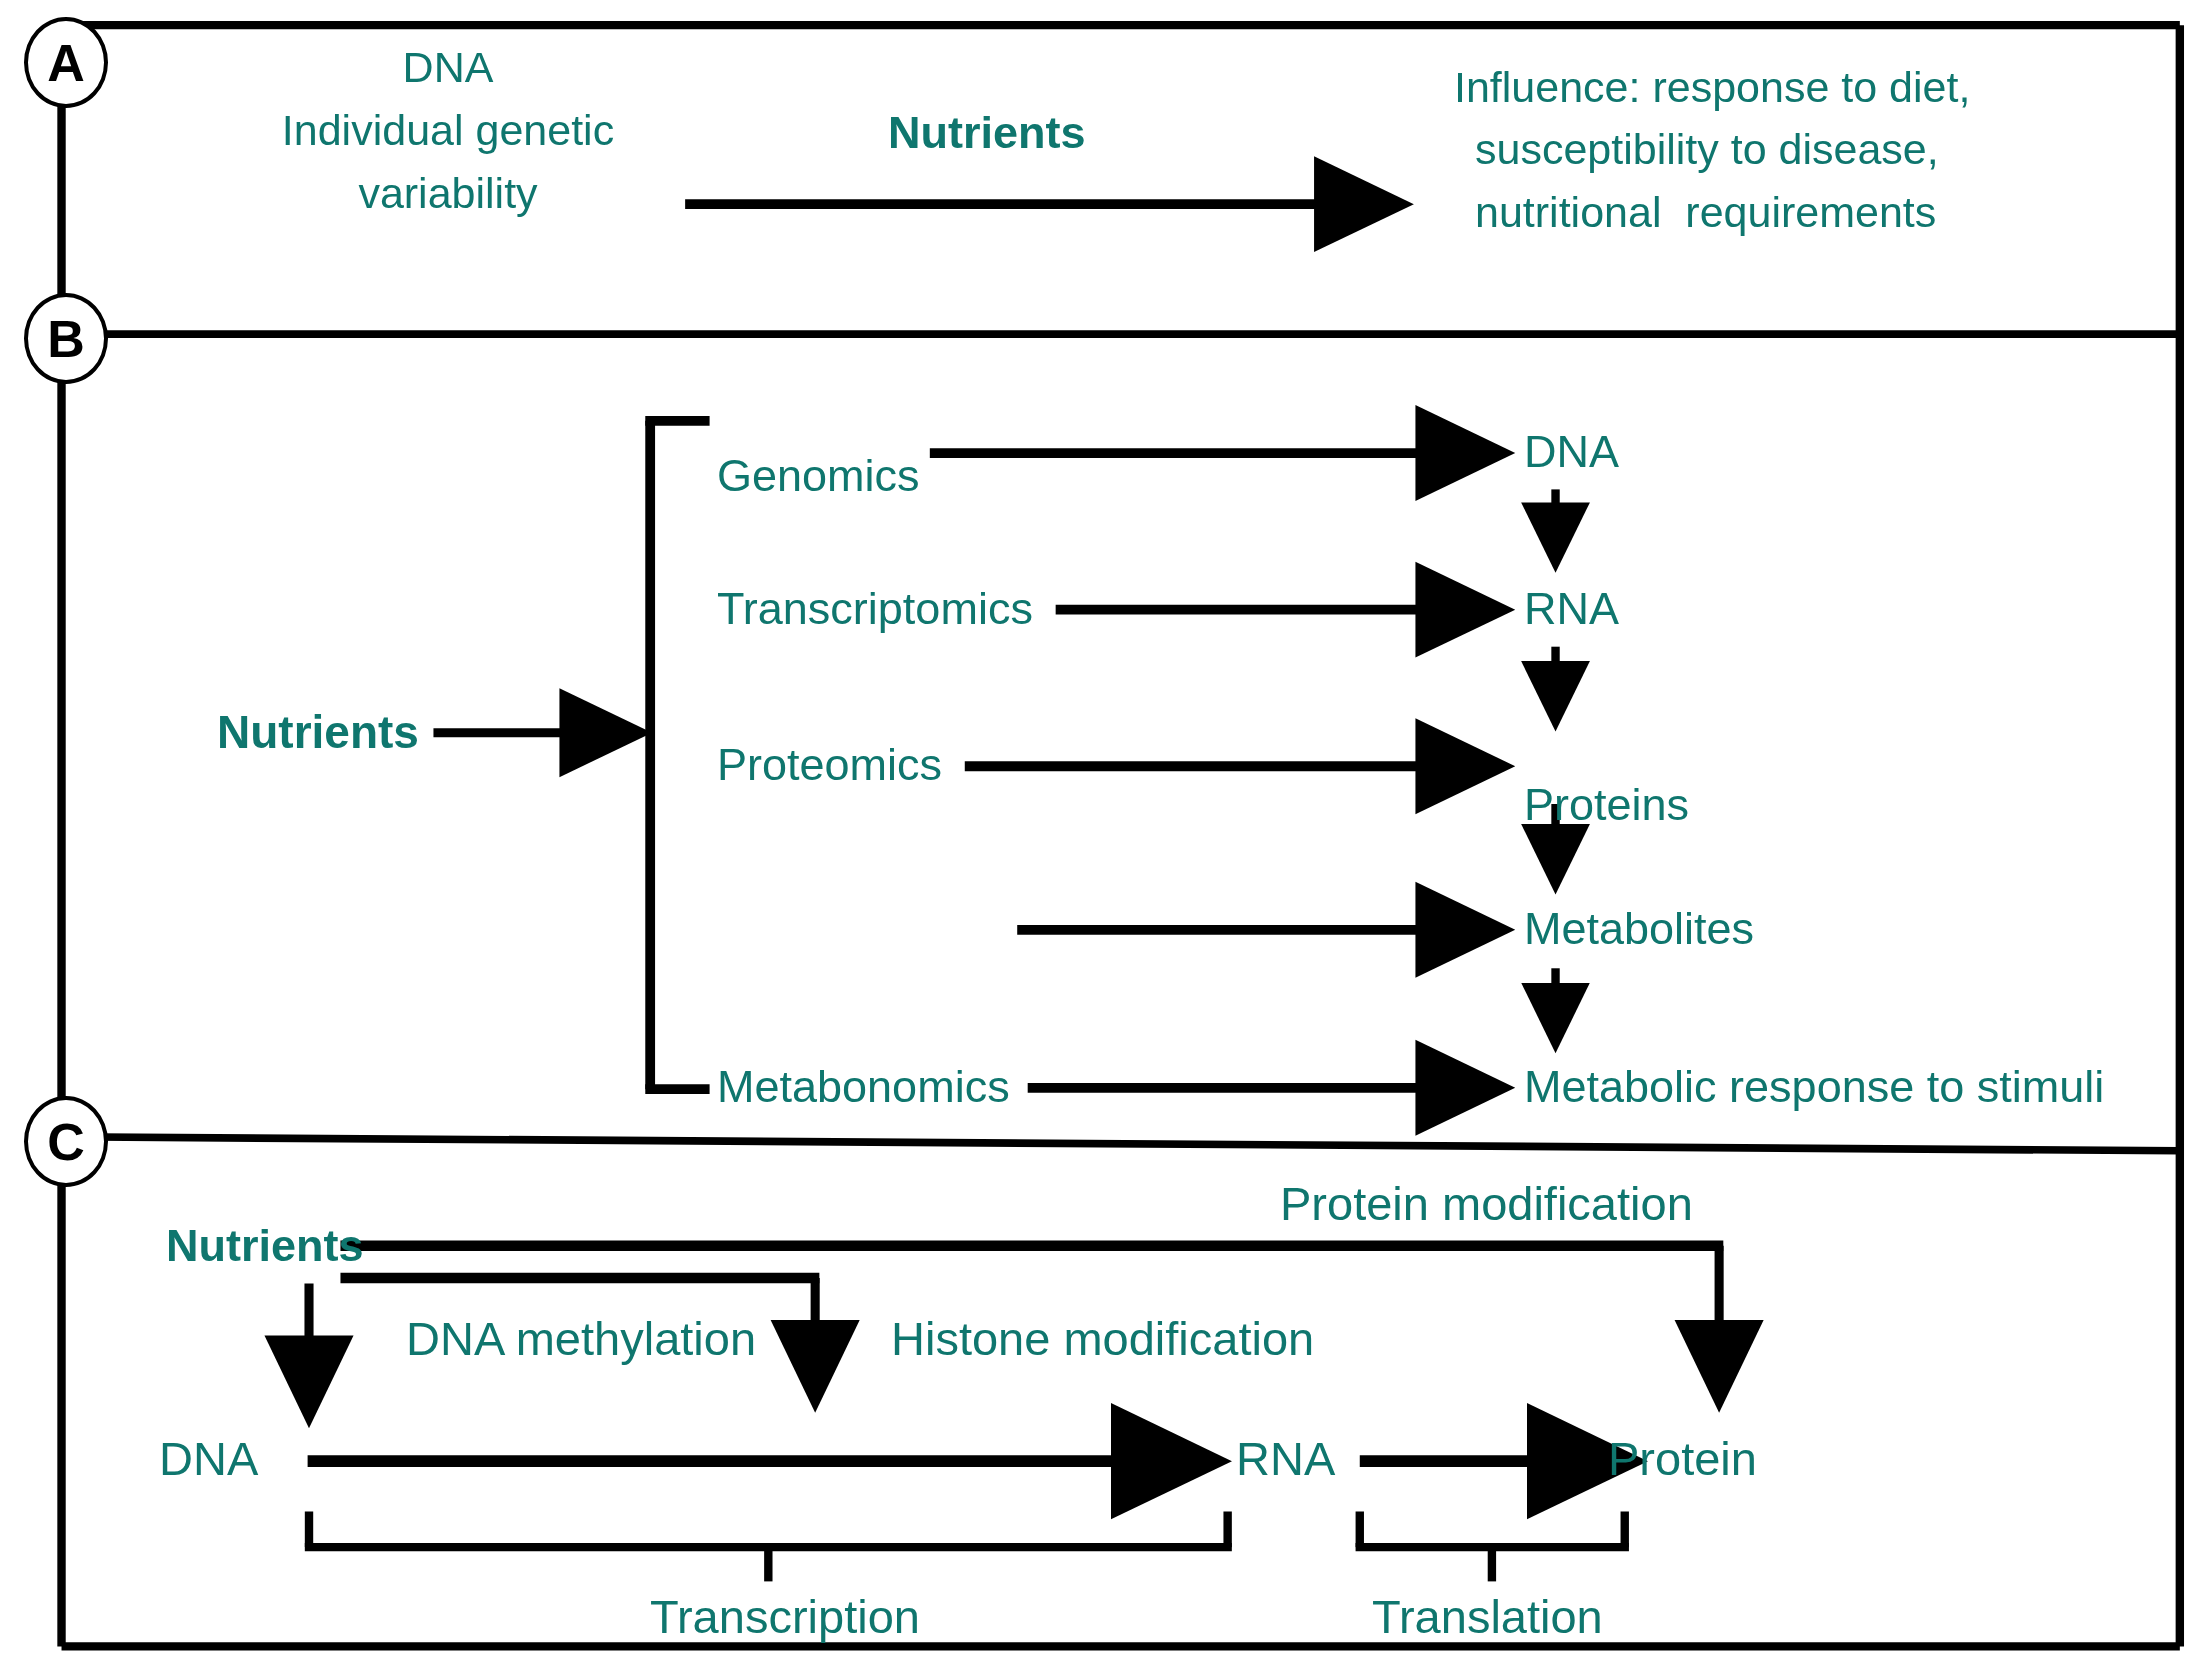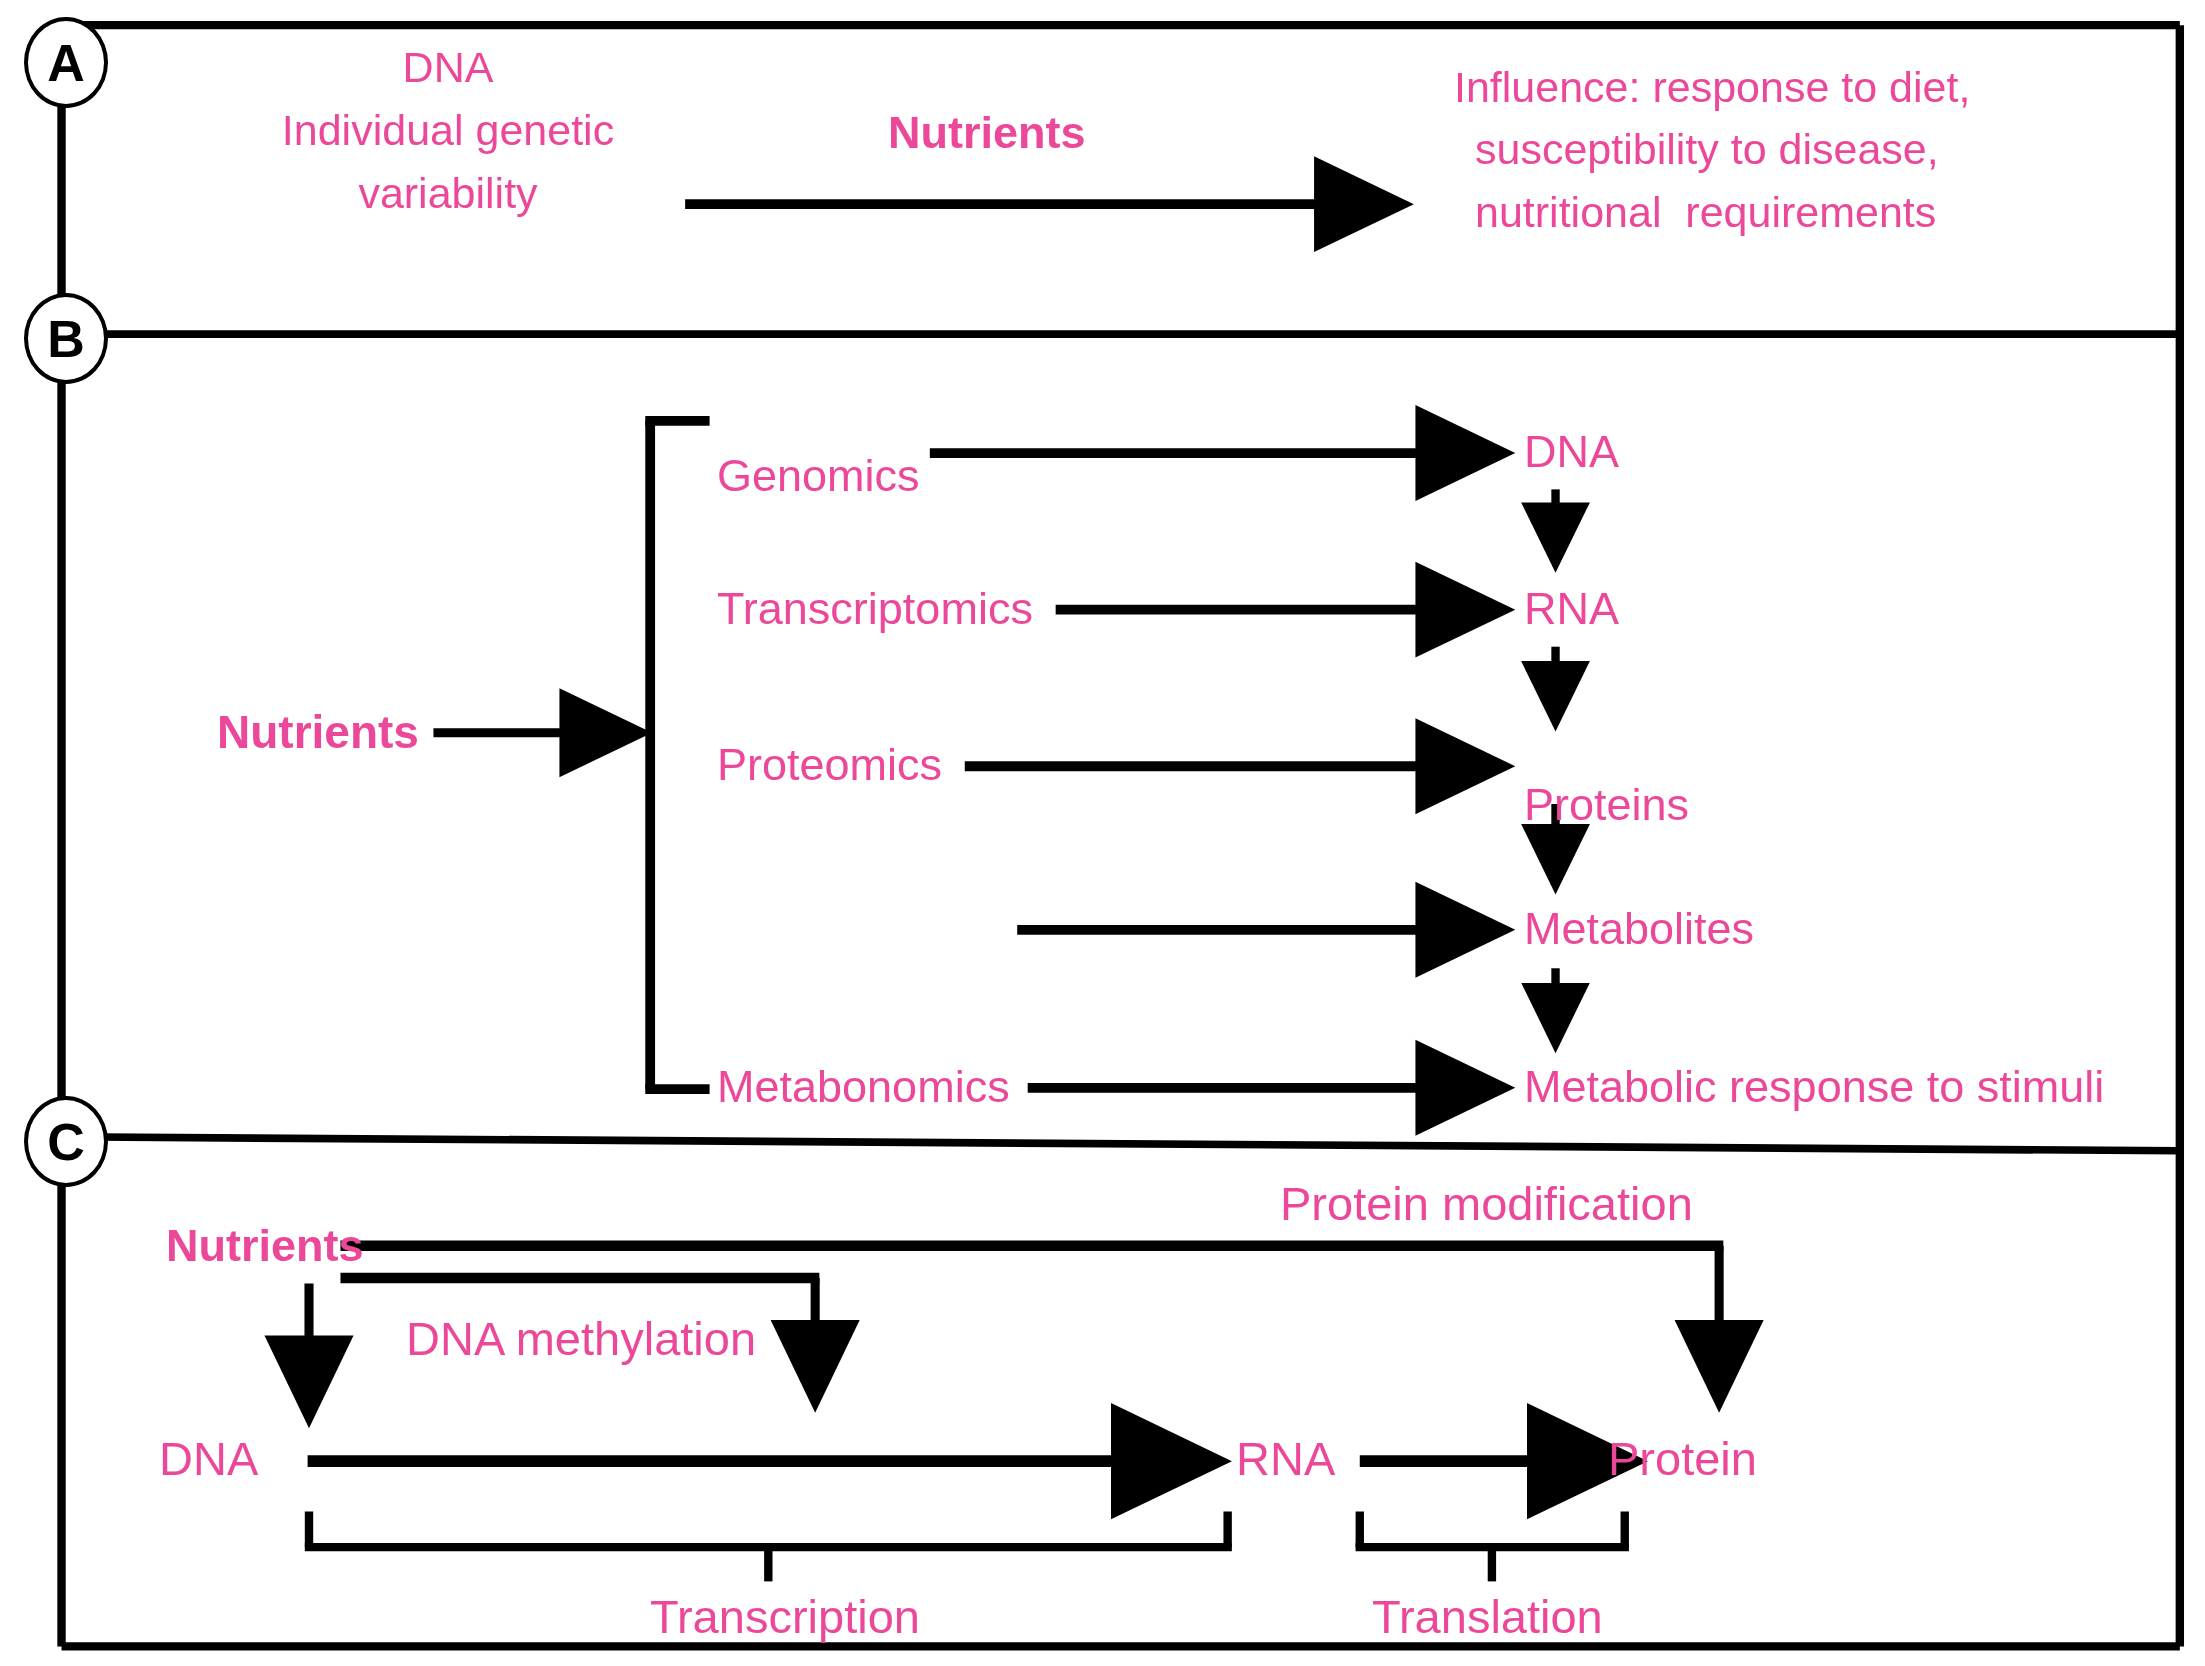--- a/index.html
+++ b/index.html
@@ -8,21 +8,21 @@
     width:2205px;height:1666px;
     background:#ffffff;
     font-family:"Liberation Sans", sans-serif;
     color:#000000;
     overflow:hidden;
   }
   #frame{position:absolute;left:0;top:0;width:2205px;height:1666px;}
   .lbl{
     position:absolute;
     white-space:pre;
-    color:#ec4899;
+    color:#0f766e;
     line-height:1.18;
   }
   
   .badge{
     position:absolute;
     width:76px;height:83px;
     border:4.9px solid #000;
     border-radius:50%;
     background:#ffffff;
     display:flex;align-items:center;justify-content:center;
@@ -143,20 +143,21 @@
   <div class="lbl b-txt" style="left:1524px;top:425px;">DNA</div>
   <div class="lbl b-txt" style="left:1524px;top:582px;">RNA</div>
   <div class="lbl b-txt" style="left:1524px;top:778px;">Proteins</div>
   <div class="lbl b-txt" style="left:1524px;top:902px;">Metabolites</div>
   <div class="lbl b-txt" style="left:1524px;top:1060px;">Metabolic response to stimuli</div>
 
   <div class="lbl c-bold" style="left:166px;top:1219px;">Nutrients</div>
 
   <div class="lbl c-txt" style="left:1280px;top:1176px;">Protein modification</div>
   <div class="lbl c-txt" style="left:406px;top:1311px;">DNA methylation</div>
+  <div class="lbl c-txt" style="left:891px;top:1311px;">Histone modification</div>
 
   <div class="lbl c-txt" style="left:159px;top:1431px;">DNA</div>
   <div class="lbl c-txt" style="left:1236px;top:1431px;">RNA</div>
   <div class="lbl c-txt" style="left:1568px;top:1431px;margin-left:40px;">Protein</div>
 
   <div class="lbl c-txt" style="left:638px;top:1589px;margin-left:12px;">Transcription</div>
   <div class="lbl c-txt" style="left:1372px;top:1589px;">Translation</div>
 
 </div>
 

